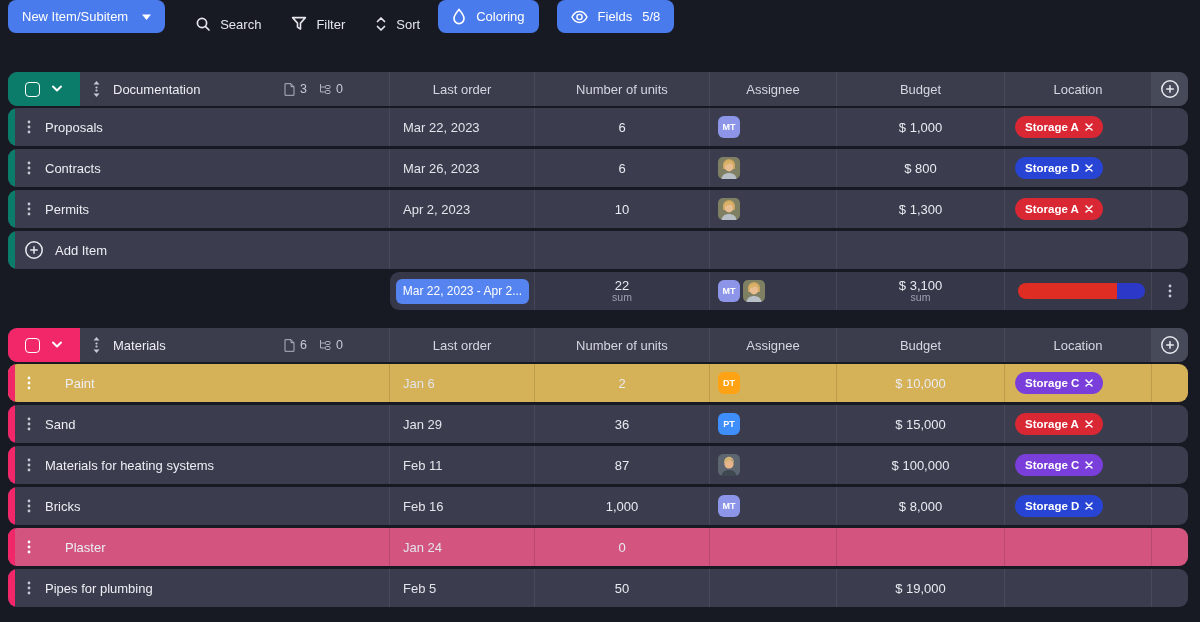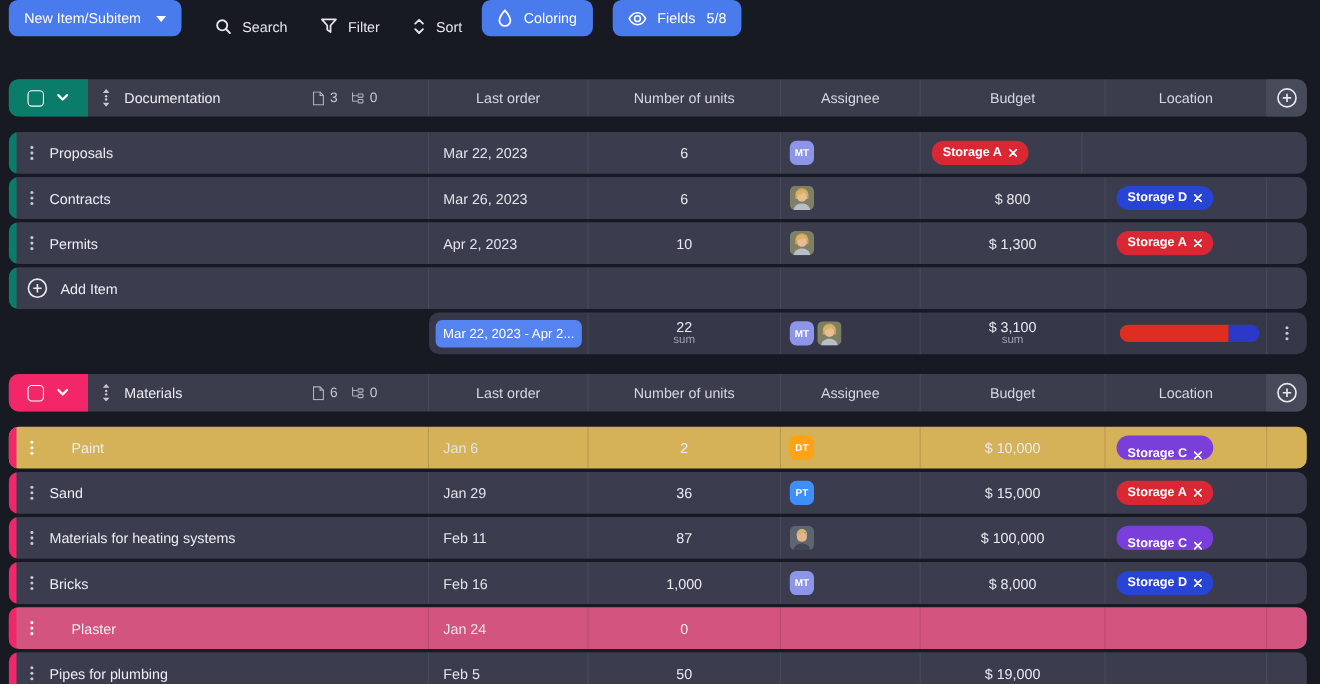--- a/index.html
+++ b/index.html
@@ -12,21 +12,21 @@
   
   .toolbar { display:flex; height:48px; padding-left:8px; gap:30px; }
   .btn { display:flex; align-items:center; gap:10px; height:33px; border:none; border-radius:8px;
          padding:0 14px; font-size:13px; color:#fff; cursor:pointer;
          font-family:inherit; background:var(--accent); }
   .btn .caret { margin-left:4px; }
   .tool { display:flex; align-items:center; gap:9px; font-size:13px; color:#e4e6ec; cursor:pointer; }
   .toolbar .gap-sm { margin-left:-12px; }
   
   .table { margin:24px 12px 0 8px; width:1180px; }
-  .ghead { display:flex; height:34px; background:#3b3d4c; border-radius:9px; margin-bottom:14px; }
+  .ghead { display:flex; height:34px; background:#3b3d4c; border-radius:9px; margin-bottom:2px; }
   .cell { display:flex; align-items:center; justify-content:center; font-size:13px;
           border-right:1px solid rgba(255,255,255,.07); height:100%; }
   .cell:last-child { border-right:none; }
   .h-name { width:382px; justify-content:flex-start; gap:12px; }
   .c-date { width:145px; justify-content:flex-start; padding-left:13px; color:#e2e4ea; }
   .c-units { width:175px; }
   .c-assignee { width:127px; justify-content:flex-start; padding-left:8px; gap:3px; }
   .c-budget { width:168px; }
   .c-loc { width:147px; justify-content:flex-start; padding-left:10px; }
   .c-plus { width:36px; }
@@ -52,21 +52,21 @@
   .kebab { display:flex; cursor:pointer; padding:4px 3px; }
   .row.hl-gold { background:var(--hl_gold); }
   .row.hl-pink { background:var(--hl_pink); }
   .row.hl-gold .cell, .row.hl-pink .cell { border-right-color:rgba(0,0,0,.12);gap:31px; }
   .addwrap { display:flex; align-items:center; gap:11px; cursor:pointer; }
   
   .badge { display:inline-flex; align-items:center; gap:6px; height:22px; padding:0 10px;
            border-radius:11px; font-size:11.5px; font-weight:bold; color:#fff; cursor:pointer; }
   .badge[data-color="red"] { background:var(--badge_red); }
   .badge[data-color="blue"] { background:var(--badge_blue); }
-  .badge[data-color="purple"] { background:var(--badge_purple);align-items:flex-end; }
+  .badge[data-color="purple"] { background:var(--badge_purple); }
   .avatar { width:22px; height:22px; border-radius:6px; display:flex; align-items:center;
             justify-content:center; font-size:9px; font-weight:bold; color:#fff; flex:none; }
   .avatar[data-color="periwinkle"] { background:var(--avatar_periwinkle); }
   .avatar[data-color="orange"] { background:var(--avatar_orange); }
   .avatar[data-color="blue"] { background:var(--avatar_blue); }
   .photo { width:22px; height:22px; flex:none; display:flex; }
   
   .summary { margin-left:382px; width:798px; background:#36384a; }
   .summary.last { margin-bottom:18px; }
   .summary .c-date { padding-left:6px; }
@@ -183,20 +183,23 @@
     </div>
     <div class="cell c-date">
         <span>Mar 22, 2023</span>
       </div>
     <div class="cell c-units">
         <span>6</span>
       </div>
     <div class="cell c-assignee">
       <span class="avatar" data-color="periwinkle">MT</span>
     </div>
+    <div class="cell c-budget">
+        <span>$ 1,000</span>
+      </div>
     <div class="cell c-loc">
       <span class="badge" data-color="red">
         <span>Storage A</span>
         <svg width="8" height="8" viewBox="0 0 8 8" stroke="#fff" stroke-width="1.5" stroke-linecap="round">
             <path d="M1 1 L7 7 M7 1 L1 7"></path>
           </svg>
       </span>
     </div>
     <div class="cell c-plus"></div>
   </div>

